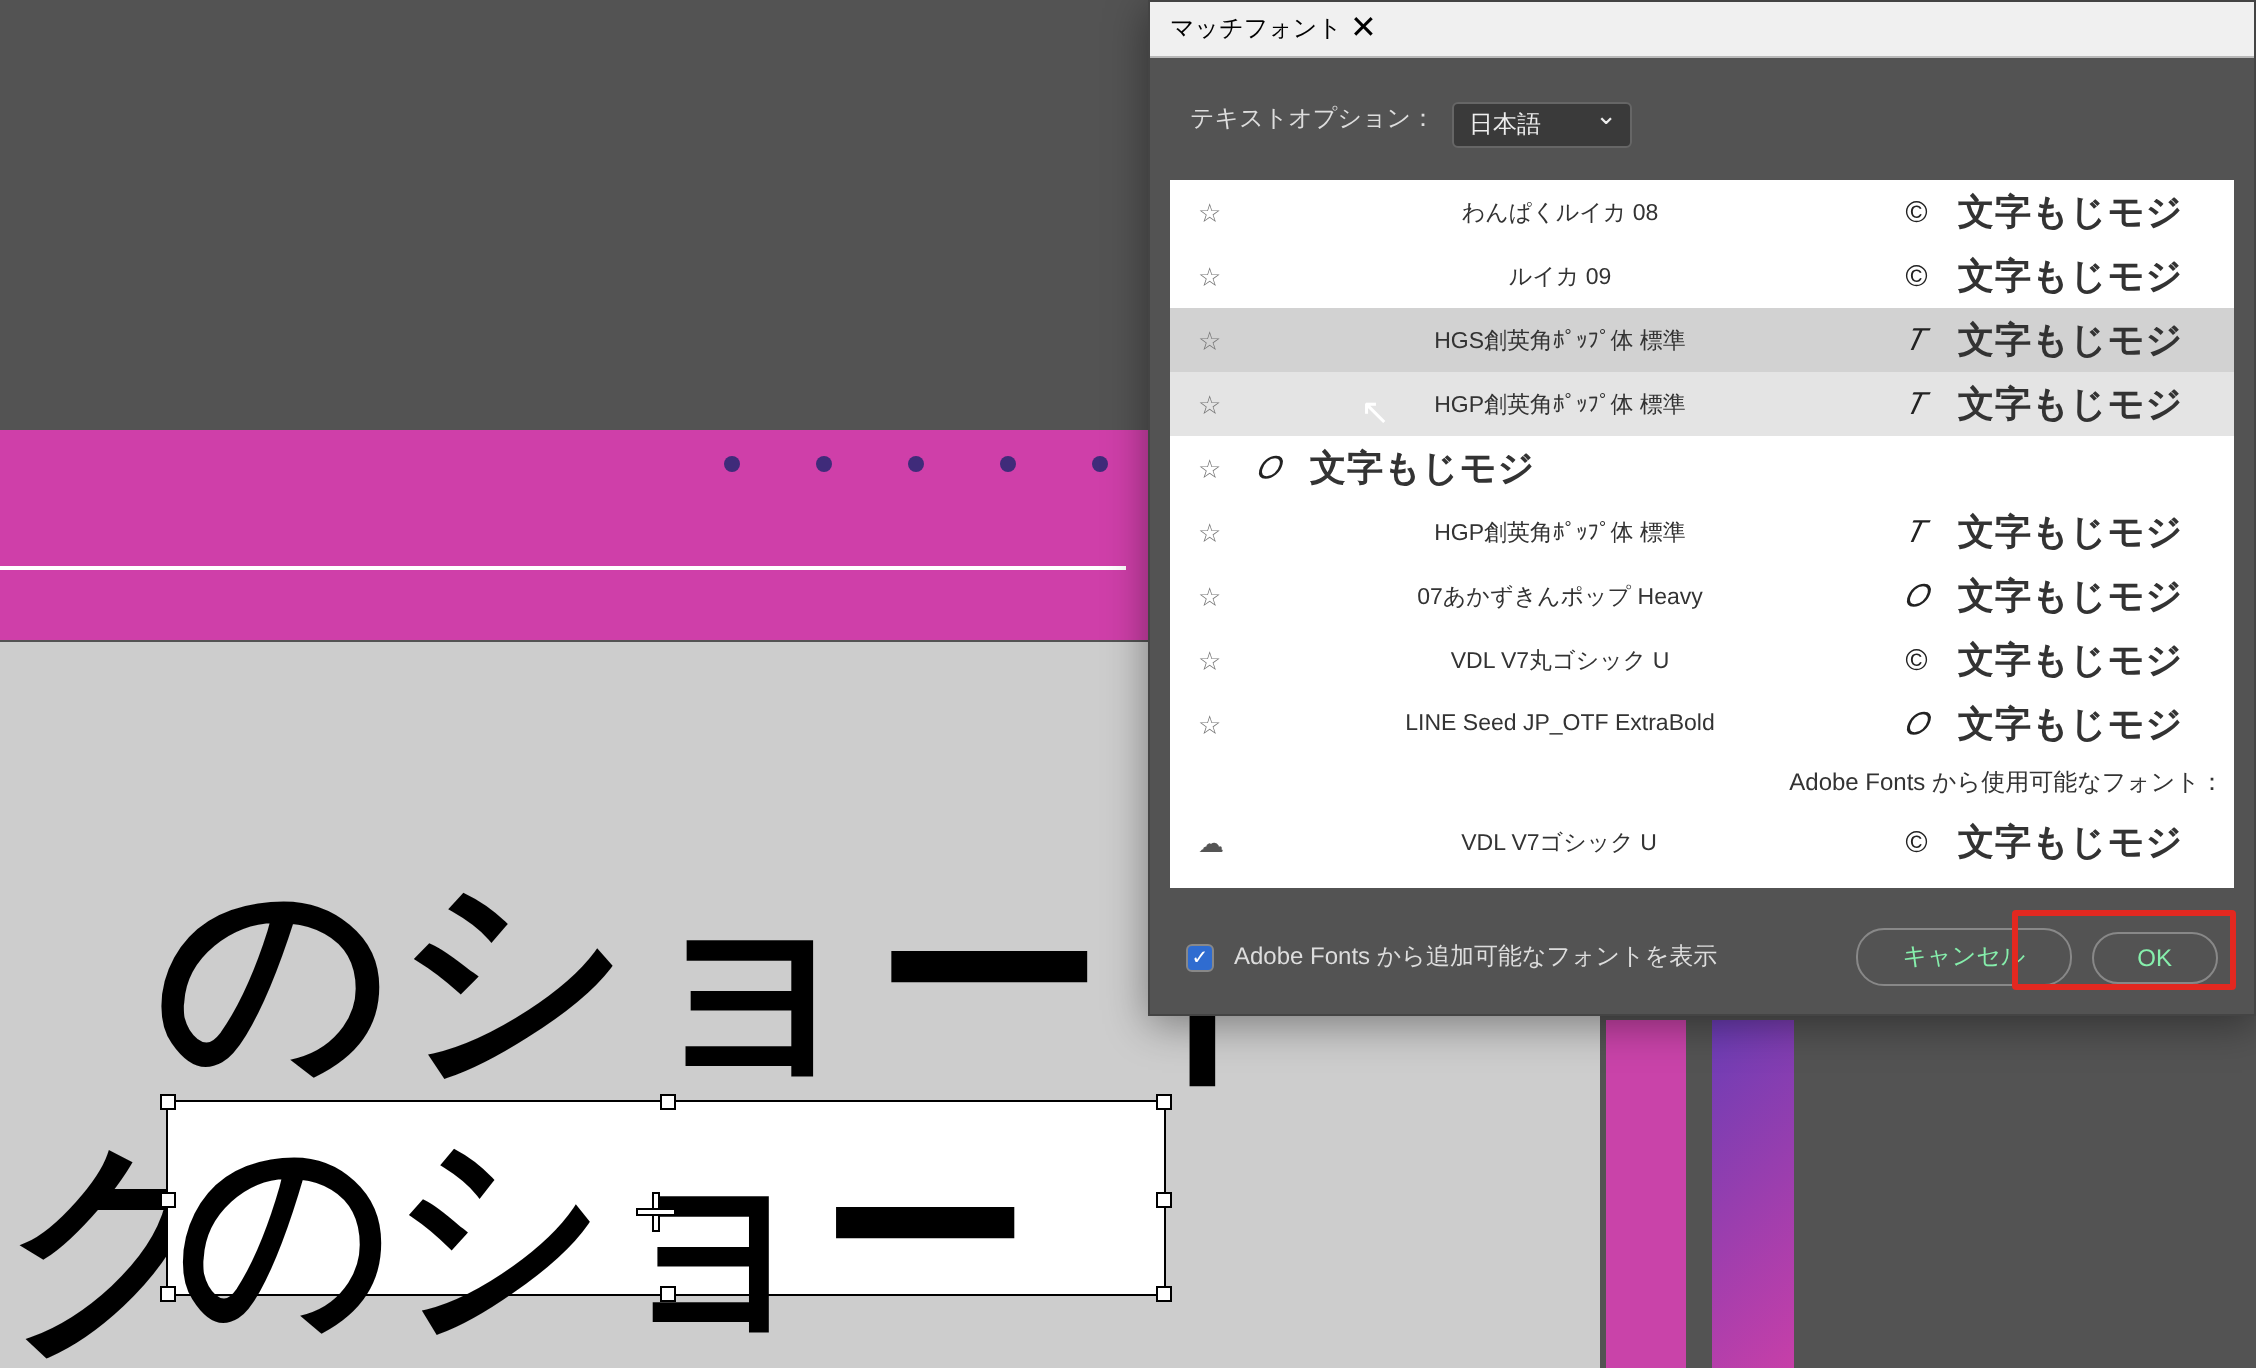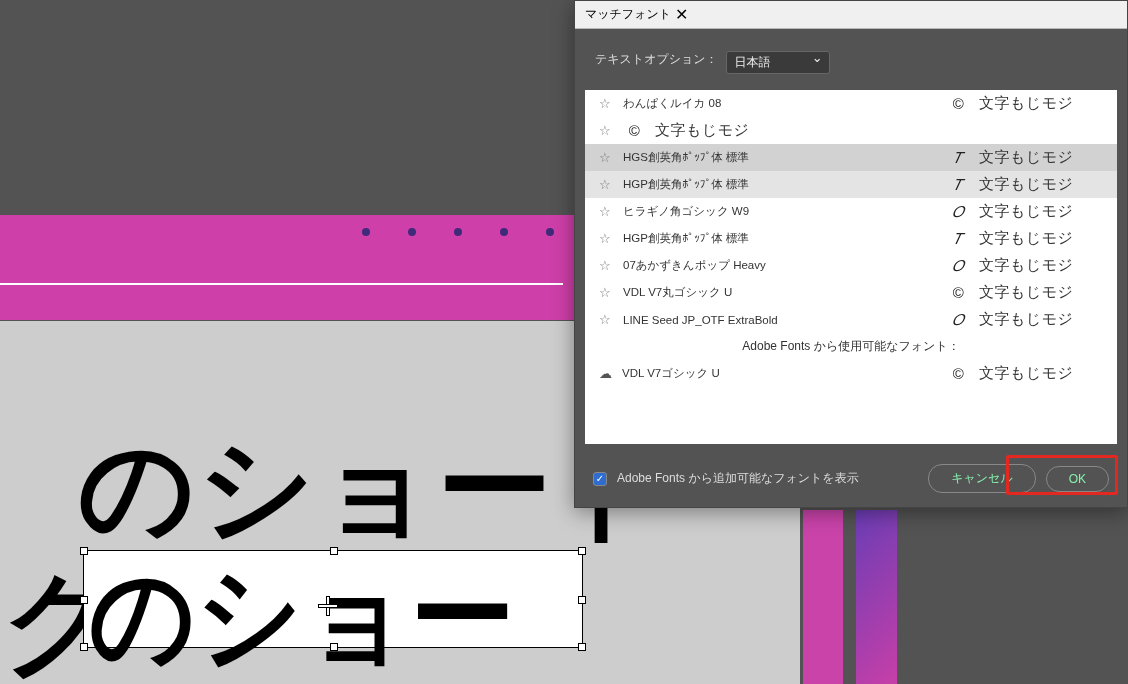--- a/index.html
+++ b/index.html
@@ -173,21 +173,21 @@
       margin-top: 8px;
     }
     .lang-select {
       background: #3a3a3a;
       border: 1px solid #666;
       border-radius: 3px;
       color: #eee;
       padding: 2px 20px 2px 8px;
       font-size: 12px;
       position: relative;
-      width: 104px;
+      width: 90px;
     }
     .lang-select::after {
       content: "⌄";
       position: absolute;
       right: 6px;
       top: -2px;
       font-size: 13px;
     }
     .font-list {
       margin: 6px 10px;
@@ -208,37 +208,38 @@
     .font-row.hover { background: #e4e4e4; }
     .star-icon {
       font-size: 13px;
       color: #777;
       width: 14px;
       flex-shrink: 0;
     }
     .font-name {
       flex: 1;
       font-size: 11.5px;
+      text-align: center;
     }
     .src-icon {
       width: 22px;
       text-align: center;
       font-size: 15px;
       color: #222;
       font-style: italic;
     }
     .preview {
-      font-size: 15px;
-      font-weight: 400;
+      font-size: 18px;
+      font-weight: 700;
       width: 130px;
       text-align: left;
       letter-spacing: 0.5px;
     }
     .separator-row {
-      text-align: center;
+      text-align: right;
       padding: 5px;
       font-size: 12px;
       color: #333;
     }
     .cloud-icon {
       font-size: 13px;
       color: #555;
     }
     .dialog-foot {
       padding: 14px 18px;
@@ -338,38 +339,38 @@
 
   <div class="font-list" id="font-list">
       <div class="font-row">
         <span class="star-icon">☆</span>
         <span class="font-name">わんぱくルイカ 08</span>
         <span class="src-icon">©</span>
         <span class="preview">文字もじモジ</span>
       </div>
       <div class="font-row">
         <span class="star-icon">☆</span>
+        <span class="font-name">ルイカ 09</span>
         <span class="src-icon">©</span>
         <span class="preview">文字もじモジ</span>
       </div>
       <div class="font-row selected">
         <span class="star-icon">☆</span>
         <span class="font-name">HGS創英角ﾎﾟｯﾌﾟ体 標準</span>
         <span class="src-icon">𝑇</span>
         <span class="preview">文字もじモジ</span>
       </div>
       <div class="font-row hover">
         <span class="star-icon">☆</span>
         <span class="font-name">HGP創英角ﾎﾟｯﾌﾟ体 標準</span>
         <span class="src-icon">𝑇</span>
         <span class="preview">文字もじモジ</span>
       </div>
       <div class="font-row">
         <span class="star-icon">☆</span>
-        <span class="font-name">ヒラギノ角ゴシック W9</span>
         <span class="src-icon">𝑂</span>
         <span class="preview">文字もじモジ</span>
       </div>
       <div class="font-row">
         <span class="star-icon">☆</span>
         <span class="font-name">HGP創英角ﾎﾟｯﾌﾟ体 標準</span>
         <span class="src-icon">𝑇</span>
         <span class="preview">文字もじモジ</span>
       </div>
       <div class="font-row">

